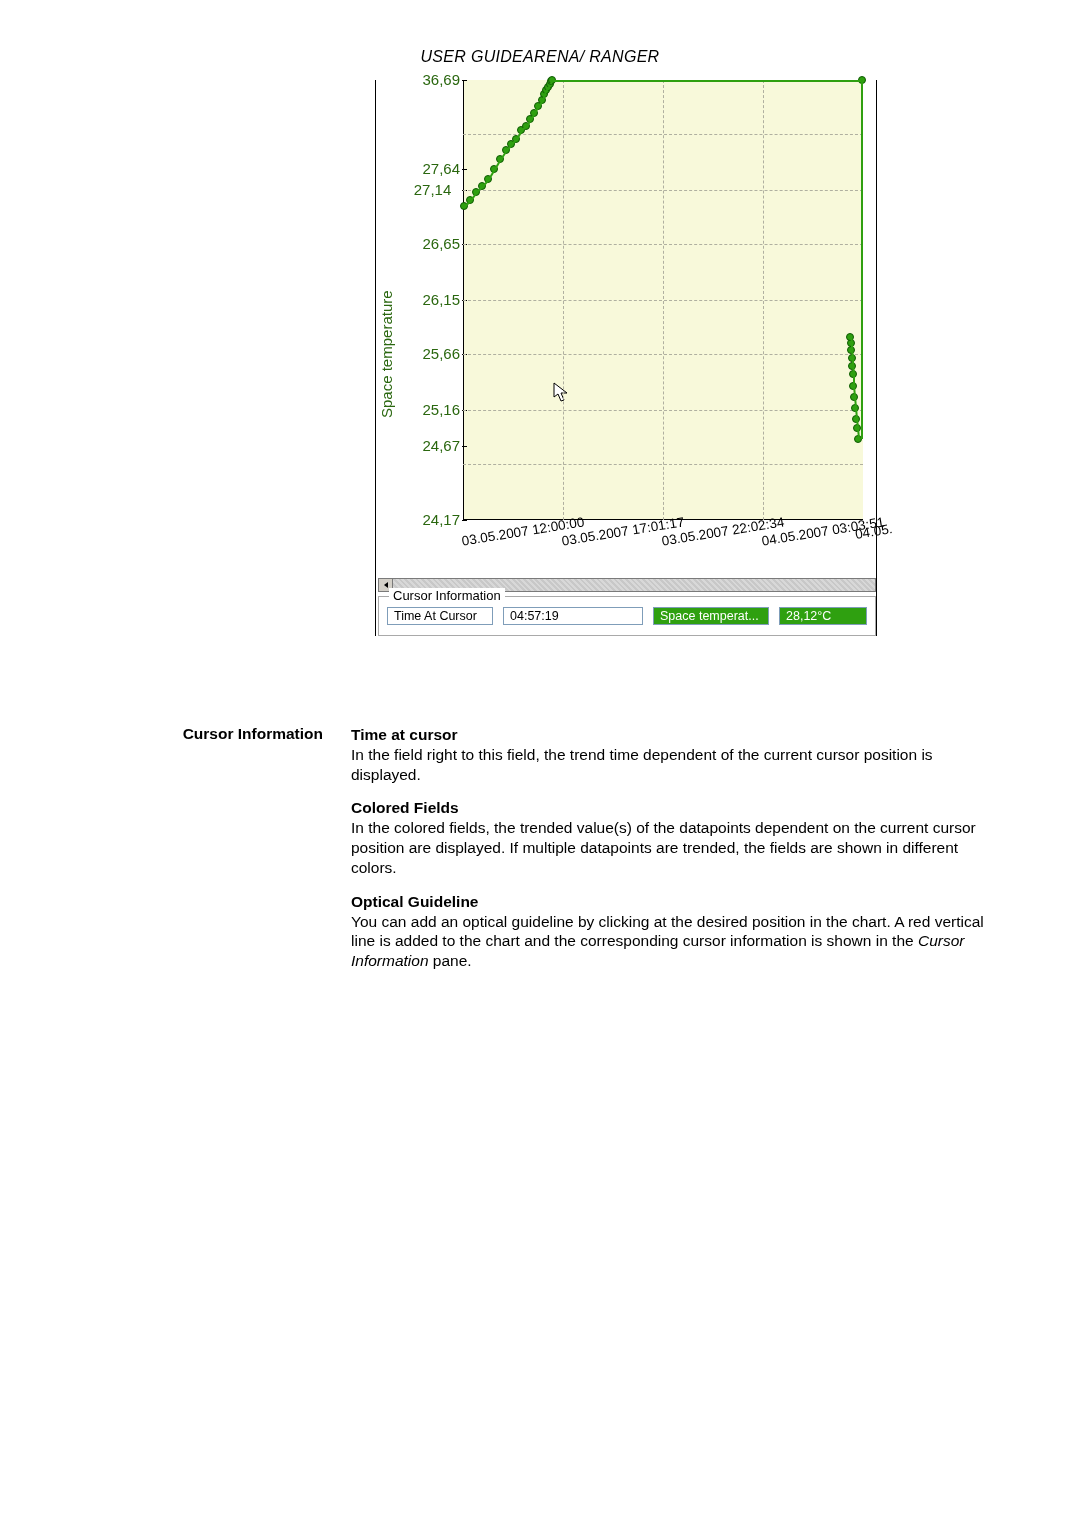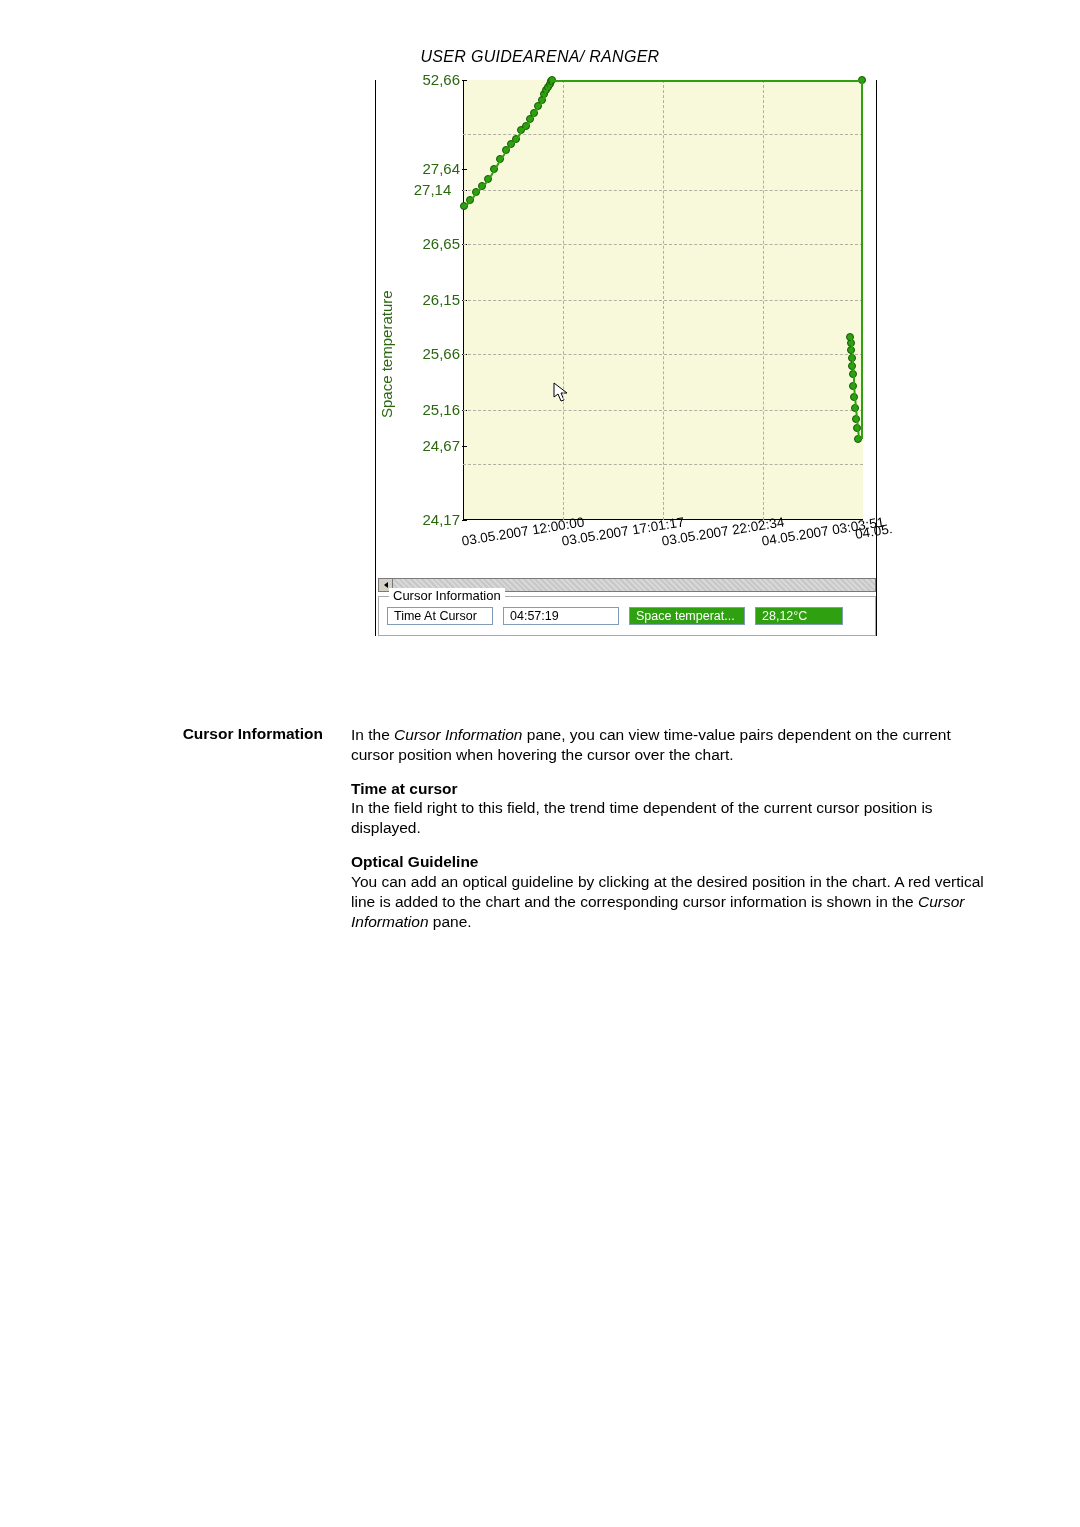--- a/index.html
+++ b/index.html
@@ -50,21 +50,21 @@
   </div>
 
   <div class="figure-wrap">
     <div class="chart-border">
       <div class="chart-area" id="chart">
         <div class="plot-bg"></div>
         <div class="ylabel">Space temperature</div>
         <svg class="cursor-svg" style="left:175px;top:302px;" width="18" height="22" viewBox="0 0 18 22">
           <path d="M1 1 L1 15 L5 12 L8 19 L11 18 L8 11 L14 11 Z" fill="#fff" stroke="#000" stroke-width="1"></path>
         </svg>
-      <div class="ytick" style="top: -9px;">52,66</div>
+      <div class="ytick" style="top: -9px;">36,69</div>
           <div class="ytick" style="top: 45.4444px; margin-top: 35px;">27,64</div>
           <div class="ytick" style="top: 101px; text-align: center;">27,14</div>
           <div class="ytick" style="top: 155.444px;">26,65</div>
           <div class="ytick" style="top: 211px;">26,15</div>
           <div class="ytick" style="top: 265.444px;">25,66</div>
           <div class="ytick" style="top: 321px;">25,16</div>
           <div class="ytick" style="top: 357px;">24,67</div>
           <div class="ytick" style="top: 431px;">24,17</div>
           <div class="hgrid" style="top: 54.4444px; left: 85px; right: 12px;"></div>
           <div class="hgrid" style="top: 110px; left: 85px; right: 12px;"></div>
@@ -157,38 +157,39 @@
           <svg width="8" height="8">
               <path d="M6 1 L2 4 L6 7 Z" fill="#000"></path>
             </svg>
         </div>
       </div>
 
       <div class="cursor-panel">
         <div class="legend">Cursor Information</div>
         <div class="ci-row">
           <div class="ci-box ci-plain" style="width:106px">Time At Cursor</div>
-          <div class="ci-box ci-plain" style="width:116px">04:57:19</div>
+          <div class="ci-box ci-plain" style="width:140px">04:57:19</div>
           <div class="ci-box ci-green" style="width:116px">Space temperat...</div>
           <div class="ci-box ci-green" style="width:88px">28,12°C</div>
         </div>
       </div>
     </div>
   </div>
 
   <div class="content">
     <div class="row">
       <div class="label-col">Cursor Information</div>
       <div class="body-col">
         <p>
-          <span>In the </span><em>Cursor Information</em><span> pane, you can view time-value pairs dependent on the current cursor position when hovering the cursor over the chart.</span>
+          <span class="subhead">Time at cursor</span><br>
+          <span>In the field right to this field, the trend time dependent of the current cursor position is displayed.</span>
         </p>
         <p>
-          <span class="subhead">Time at cursor</span><br>
-          <span>In the field right to this field, the trend time dependent of the current cursor position is displayed.</span>
+          <span class="subhead">Colored Fields</span><br>
+          <span>In the colored fields, the trended value(s) of the datapoints dependent on the current cursor position are displayed. If multiple datapoints are trended, the fields are shown in different colors.</span>
         </p>
         <p>
           <span class="subhead">Optical Guideline</span><br>
           <span>You can add an optical guideline by clicking at the desired position in the chart. A red vertical line is added to the chart and the corresponding cursor information is shown in the </span><em>Cursor Information</em><span> pane.</span>
         </p>
       </div>
     </div>
   </div>
 
 </div>

